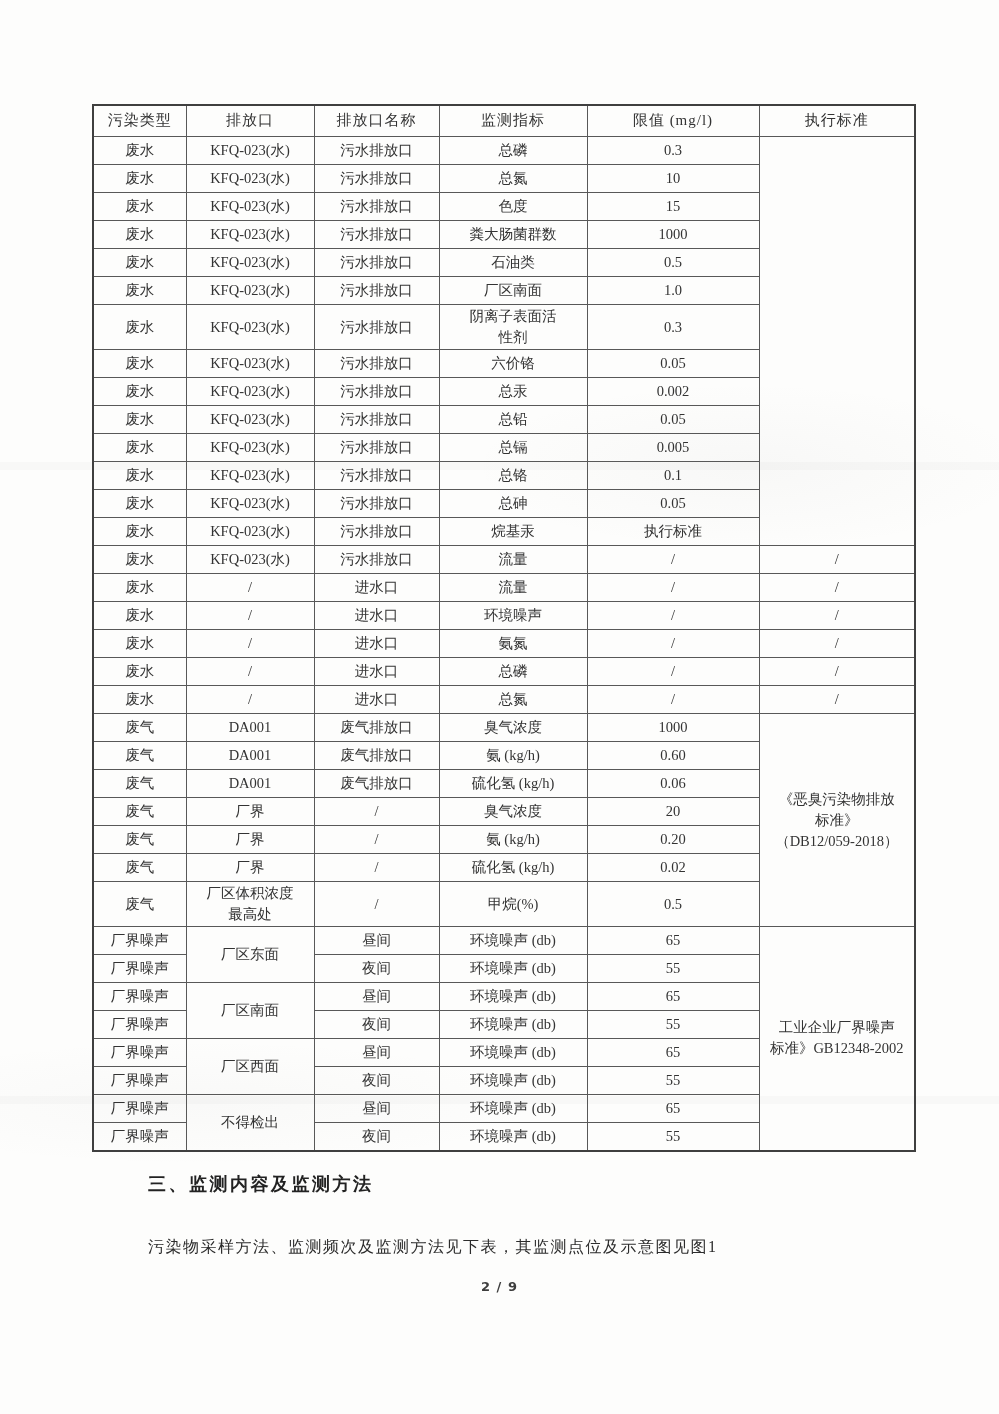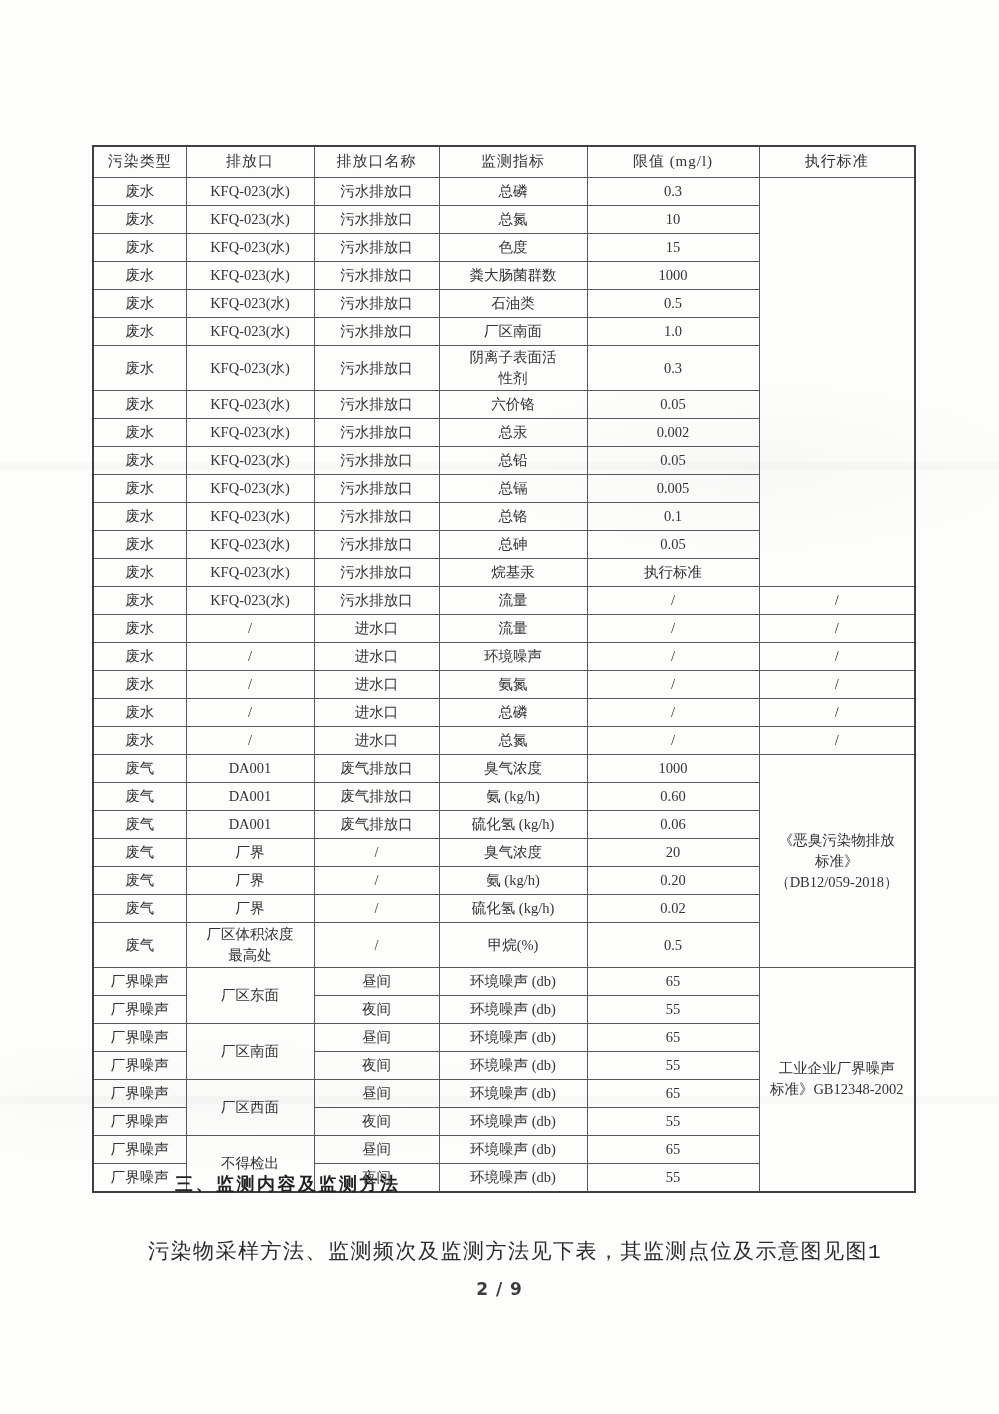--- a/index.html
+++ b/index.html
@@ -29,21 +29,20 @@
     pointer-events: none;
   }
   table.monitor-table {
     position: absolute;
     left: 92px;
     top: 104px;
     width: 822px;
     border-collapse: collapse;
     table-layout: fixed;
     border: 2px solid #3f3f3f;
-    margin-top: 41px;
   }
   table.monitor-table th,
   table.monitor-table td {
     border: 1px solid #585858;
     text-align: center;
     vertical-align: middle;
     padding: 1px 3px;
     font-size: 14.5px;
     font-weight: normal;
     color: #333333;
@@ -63,40 +62,38 @@
     height: 45px;
   }
   .section-heading {
     position: absolute;
     left: 148px;
     top: 1172px;
     font-size: 18px;
     font-weight: bold;
     color: #222222;
     letter-spacing: 2.5px;
-    margin-left: 27px;
   }
   .body-paragraph {
     position: absolute;
     left: 148px;
     top: 1237px;
-    font-size: 21px;
+    font-size: 16px;
     color: #2c2c2c;
     letter-spacing: 1.5px;
-    font-family: Liberation Mono, monospace;
   }
   .page-number {
     position: absolute;
     left: 0;
     top: 1279px;
     width: 100%;
     text-align: center;
     font-family: "DejaVu Sans", "Liberation Sans", sans-serif;
     font-weight: bold;
-    font-size: 17px;
+    font-size: 13px;
     color: #3d3d3d;
     letter-spacing: 1px;
   }
 </style>
 </head>
 <body>
 
 <div class="page">
 
   <div class="scan-streak" style="top: 462px;"></div>

